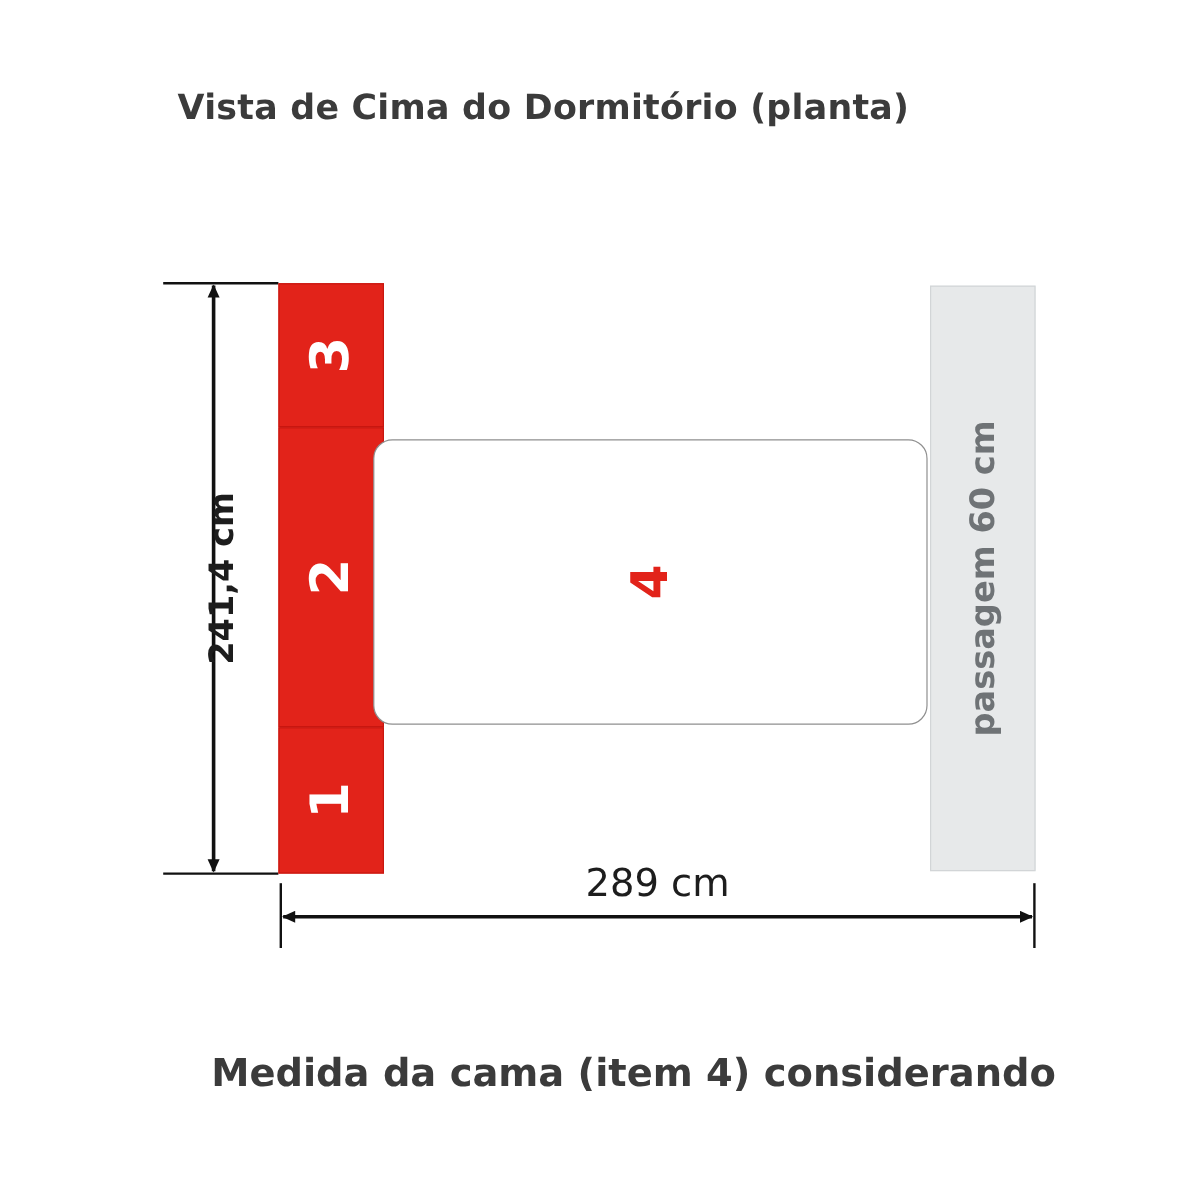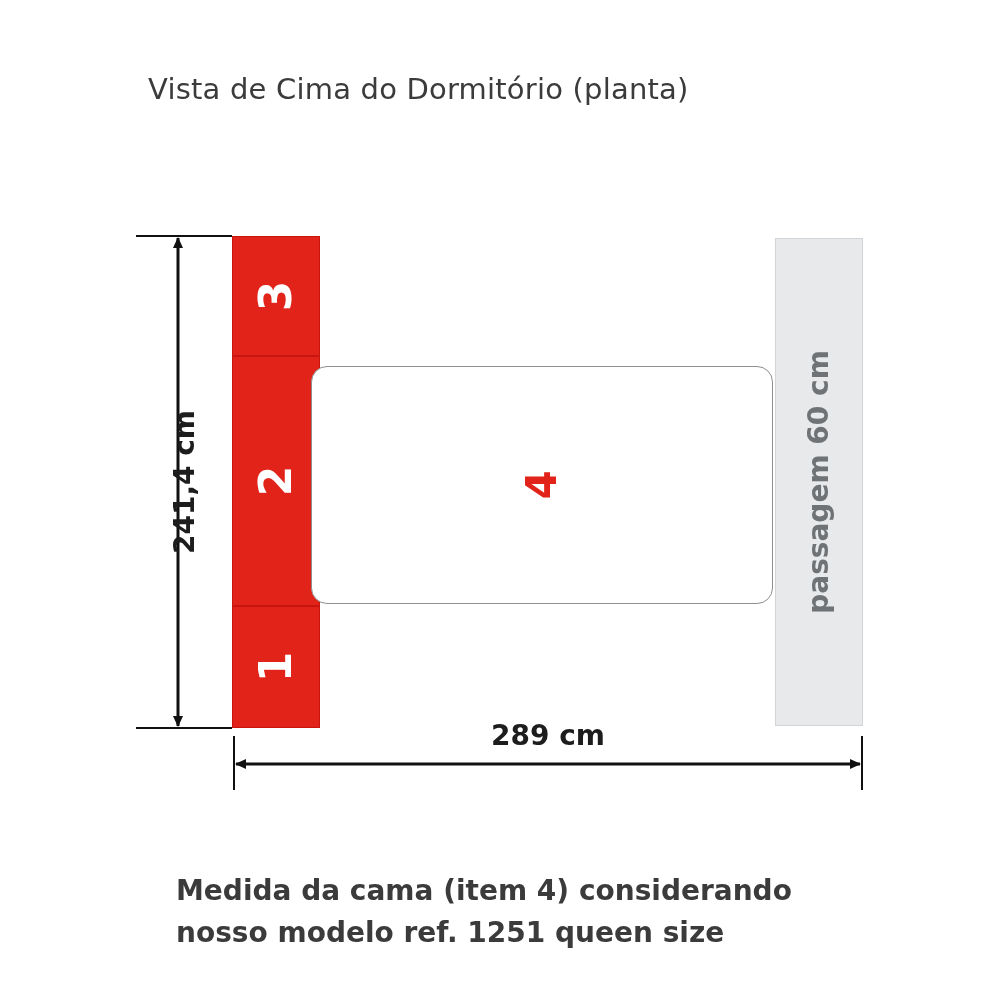--- a/index.html
+++ b/index.html
@@ -21,34 +21,34 @@
     height: 1000px;
   }
 
   
   .title {
     position: absolute;
     left: 148px;
     top: 68px;
     width: 800px;
     font-size: 29px;
-    font-weight: normal;
+    font-weight: bold;
     color: #3b3b3b;
     line-height: 1.45;
     letter-spacing: 0.2px;
   }
   .title .line { display: block; white-space: nowrap; }
 
   
   .footer {
     position: absolute;
     left: 176px;
     top: 870px;
     width: 780px;
-    font-size: 28px;
+    font-size: 32px;
     font-weight: bold;
     color: #3b3b3b;
     line-height: 1.5;
   }
   .footer .line { display: block; white-space: nowrap; }
 
   
   .module {
     position: absolute;
     background: #e2231a;
@@ -126,22 +126,22 @@
     font-weight: bold;
     color: #1d1d1d;
     line-height: 1;
   }
   .dim-h-label {
     position: absolute;
     left: 548px;
     top: 736px;
     transform: translate(-50%, -50%);
     white-space: nowrap;
-    font-size: 28px;
-    font-weight: bold;
+    font-size: 32px;
+    font-weight: normal;
     color: #1d1d1d;
     line-height: 1;
   }
 </style>
 </head>
 <body>
 
 <div class="canvas">
 
   <div class="title">
@@ -185,16 +185,15 @@
 
   <div class="passage">
     <span class="label">passagem 60 cm</span>
   </div>
 
   <div class="dim-v-label">241,4 cm</div>
   <div class="dim-h-label">289 cm</div>
 
   <div class="footer">
     <span class="line">Medida da cama (item 4) considerando</span>
-    <span class="line">nosso modelo ref. 1251 queen size</span>
   </div>
 
 </div>
 
 </body></html>

